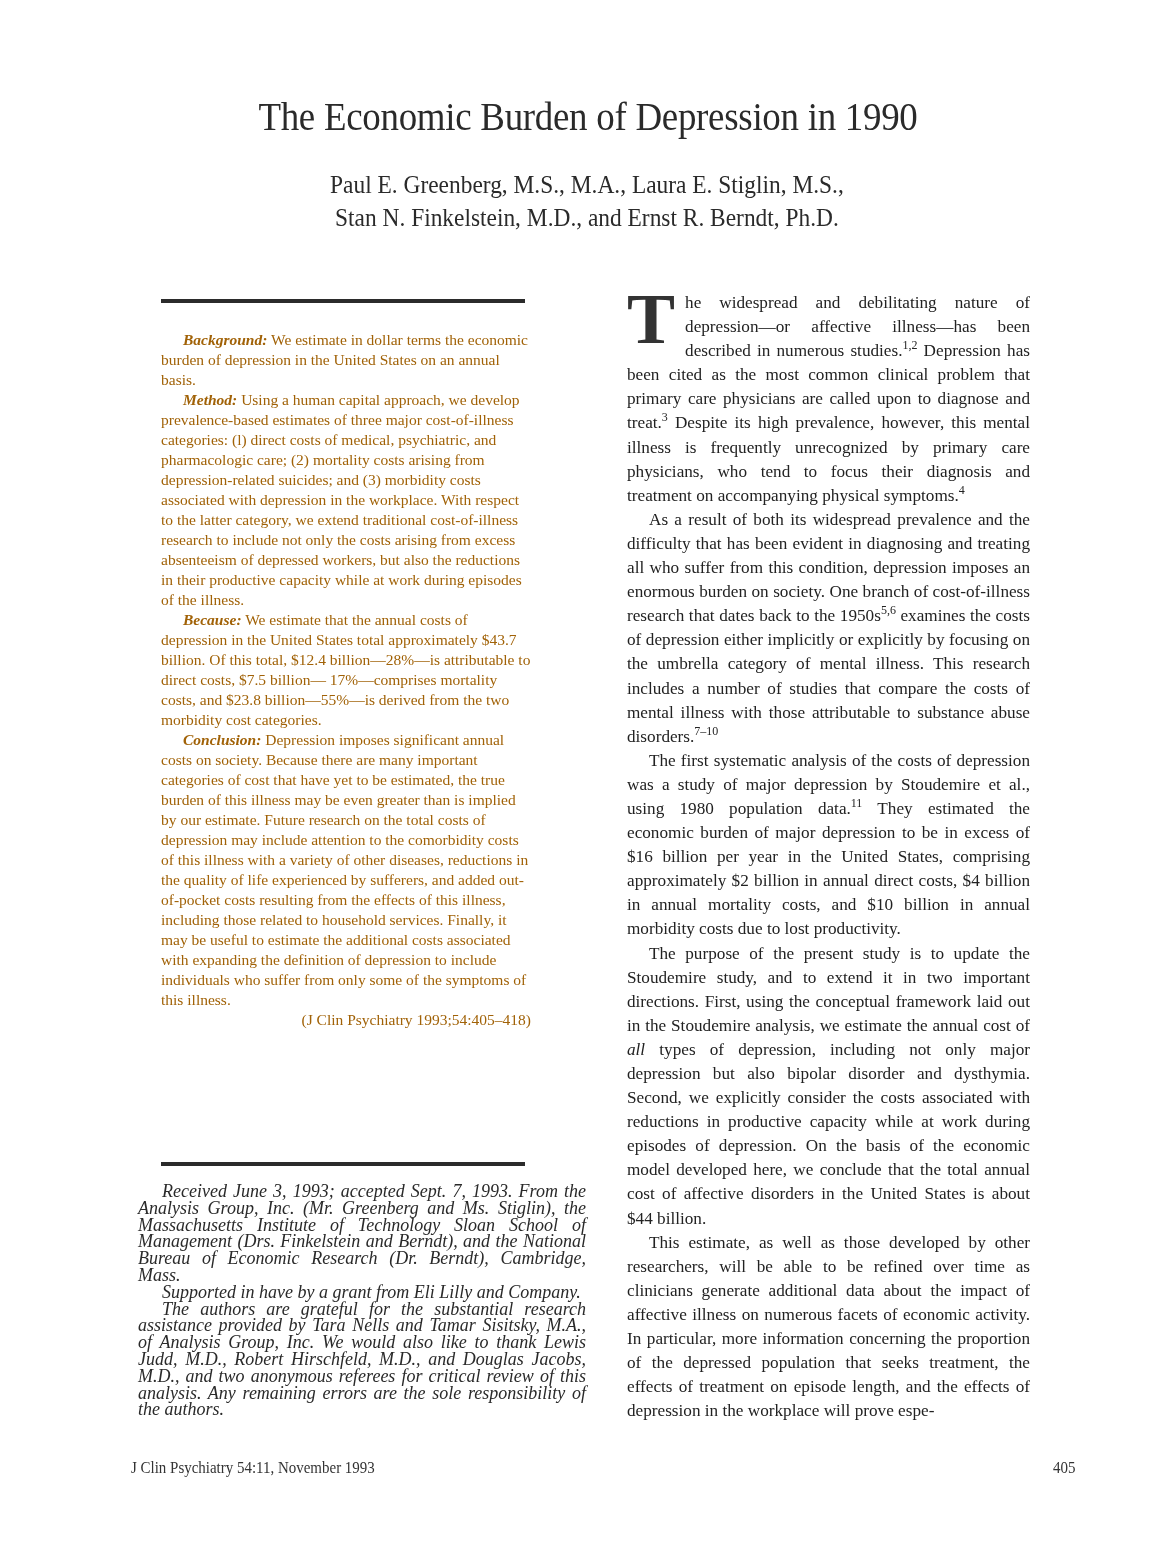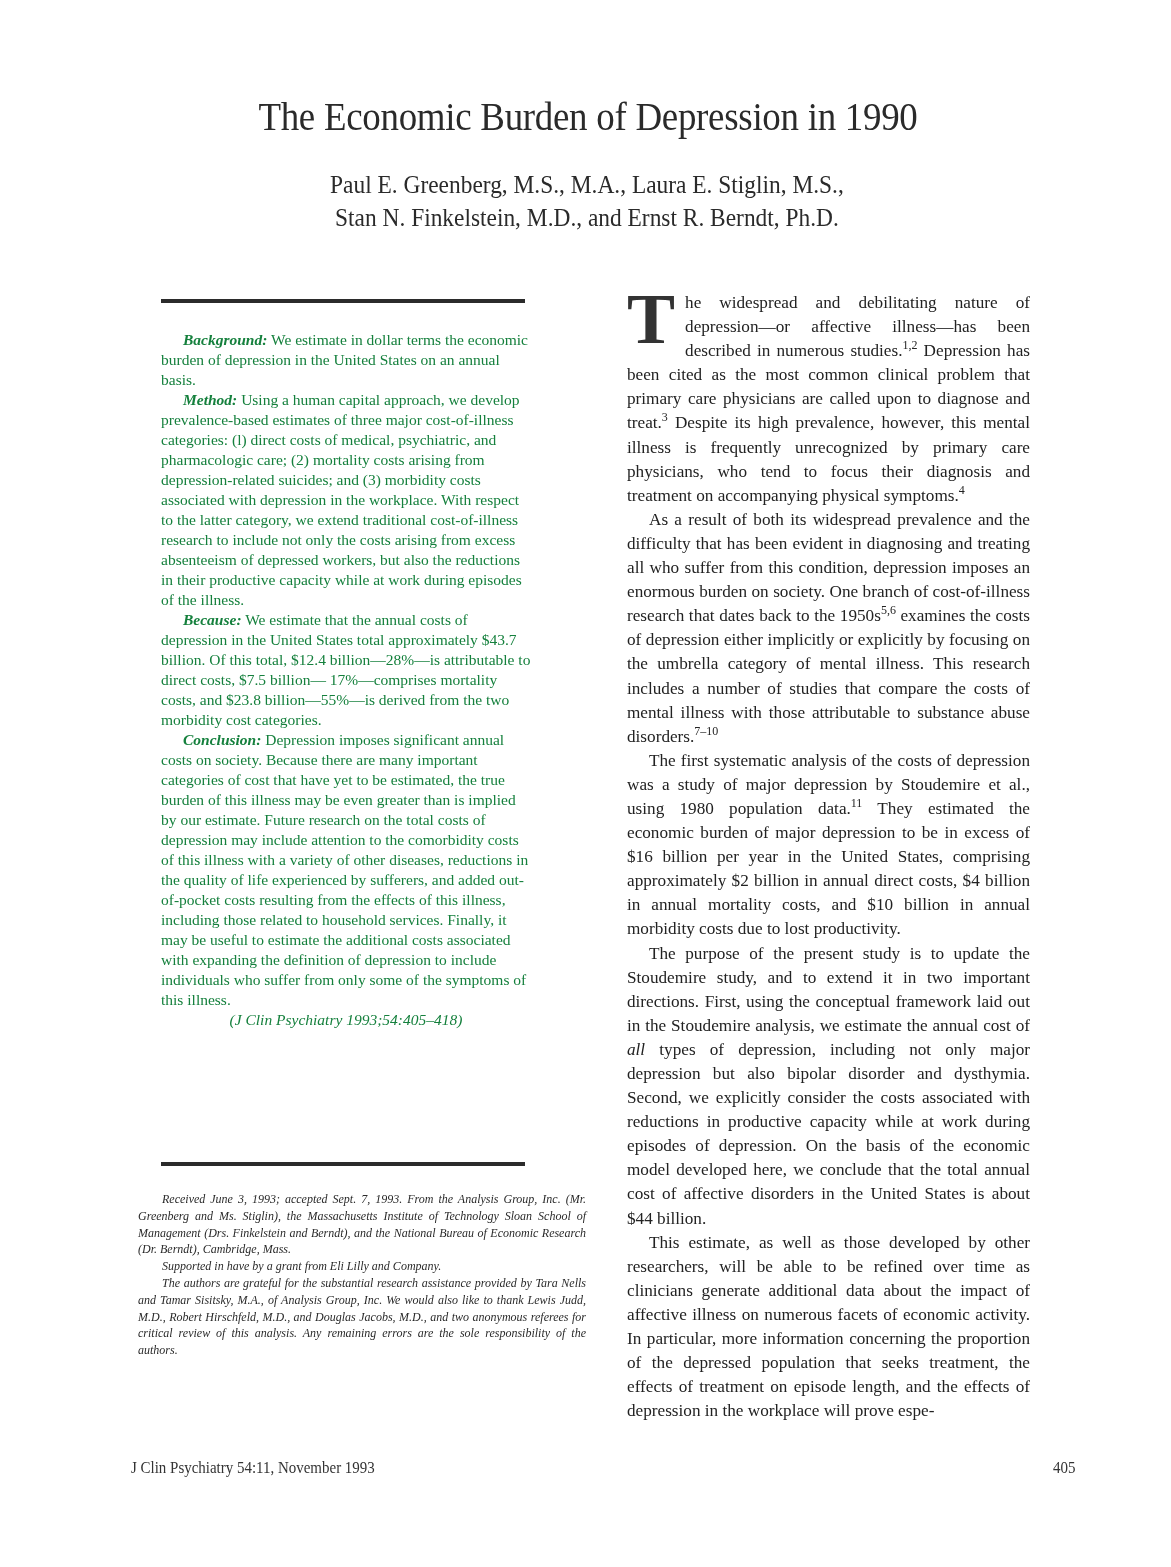--- a/index.html
+++ b/index.html
@@ -1,24 +1,24 @@
 <!DOCTYPE html>
 <html><head>
 <meta charset="utf-8">
 <style>
   html, body { margin: 0; padding: 0; background: #ffffff; }
   body { width: 1171px; height: 1567px; position: relative; overflow: hidden; color: #1e1e1e; font-family: "Liberation Serif", serif; }
   .title { position: absolute; left: 0; width: 1171px; top: 92px; text-align: center; font-family: "Liberation Serif", serif; font-size: 41px; color: #2a2a2a; letter-spacing: -0.3px; transform: scaleX(0.9); transform-origin: 610px 0; }
   .authors { position: absolute; top: 168px; left: 0; width: 1171px; text-align: center; font-size: 26px; line-height: 33px; color: #2a2a2a; transform: scaleX(0.9); transform-origin: 600px 0; }
   .rule { position: absolute; left: 161px; width: 364px; height: 4px; background: #2b2b2b; }
-  .abstract { position: absolute; left: 161px; top: 330px; width: 370px; font-size: 15.5px; line-height: 20px; color: #15803d; }
+  .abstract { position: absolute; left: 161px; top: 330px; width: 370px; font-size: 15.5px; line-height: 20px; color: #a16207; }
   .abstract p { margin: 0; text-indent: 22px; }
   .abstract b { font-style: italic; }
-  .citation { text-align: center; font-style: italic; text-indent: 0 !important; margin-top: 0; }
-  .footnotes { position: absolute; left: 138px; top: 1183px; width: 448px; font-size: 12px; line-height: 16.8px; font-style: italic; color: #2a2a2a; text-align: justify; margin-top: 8px; }
+  .citation { text-align: right; text-indent: 0 !important; margin-top: 0; }
+  .footnotes { position: absolute; left: 138px; top: 1183px; width: 448px; font-size: 18px; line-height: 16.8px; font-style: italic; color: #2a2a2a; text-align: justify; }
   .footnotes p { margin: 0; text-indent: 24px; }
   .body-col { position: absolute; left: 627px; top: 291px; width: 403px; font-size: 17.2px; line-height: 24.1px; color: #222; text-align: justify; }
   .body-col p { margin: 0; text-indent: 22px; }
   .body-col p.first { text-indent: 0; }
   .dropcap { float: left; font-size: 72px; line-height: 52px; margin: 2px 10px 0 0; color: #333; font-weight: bold; }
   sup { font-size: 12px; line-height: 0; vertical-align: 7px; }
   .footer-left { position: absolute; left: 131px; top: 1458px; font-size: 17px; color: #333; transform: scaleX(0.88); transform-origin: 0 0; }
   .footer-right { position: absolute; left: 1053px; top: 1458px; font-size: 17px; color: #333; transform: scaleX(0.88); transform-origin: 0 0; }
 </style>
 </head>

